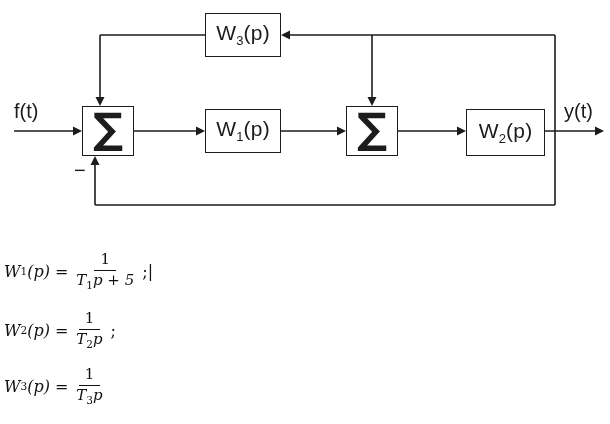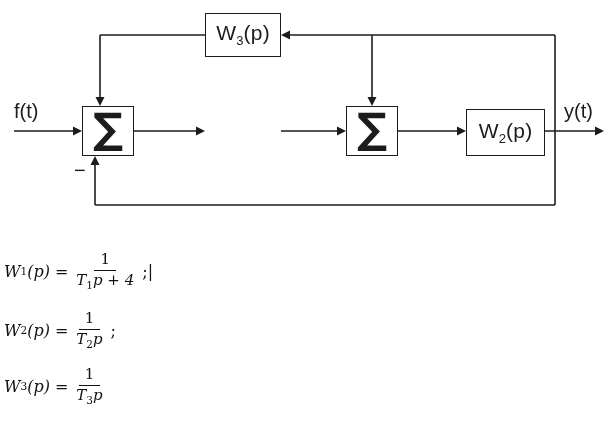--- a/index.html
+++ b/index.html
@@ -85,41 +85,44 @@
   </svg>
 
   <div class="siglabel" style="left:14px;top:100px;">f(t)</div>
   <div class="siglabel" style="left:564px;top:100px;text-align:center;">y(t)</div>
   <div class="minus" style="left:74px;top:160px;">−</div>
 
   <div class="block sum" style="left:82px;top:106px;width:52px;height:50px;">
     <span>∑</span>
   </div>
 
+  <div class="block wblock" style="left:205px;top:109px;width:76px;height:44px;">
+    <span><span>W</span><sub>1</sub><span>(p)</span></span>
+  </div>
 
   <div class="block sum" style="left:346px;top:106px;width:52px;height:50px;">
     <span>∑</span>
   </div>
 
   <div class="block wblock" style="left:466px;top:109px;width:79px;height:47px;">
     <span><span>W</span><sub>2</sub><span>(p)</span></span>
   </div>
 
   <div class="block wblock" style="left:205px;top:13px;width:76px;height:44px;">
     <span><span>W</span><sub>3</sub><span>(p)</span></span>
   </div>
 
   <div class="equation" style="left:4px;top:250px;">
     <i>W</i>
       <sub>1</sub>
       <span class="lhs-rest">(p)</span>
     <span class="eq-sign">=</span>
     <span class="frac">
       <span class="num">1</span>
-      <span class="den"><i>T</i><sub>1</sub><i>p + 4</i></span>
+      <span class="den"><i>T</i><sub>1</sub><i>p + 5</i></span>
     </span>
     <span class="tail">;|</span>
   </div>
 
   <div class="equation" style="left:4px;top:309px;">
     <i>W</i>
       <sub>2</sub>
       <span class="lhs-rest">(p)</span>
     <span class="eq-sign">=</span>
     <span class="frac">

